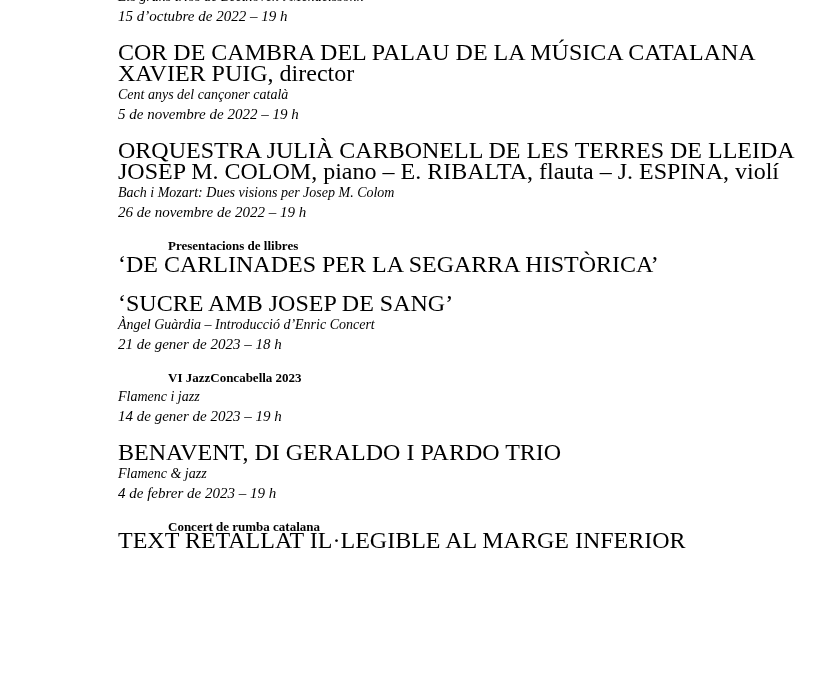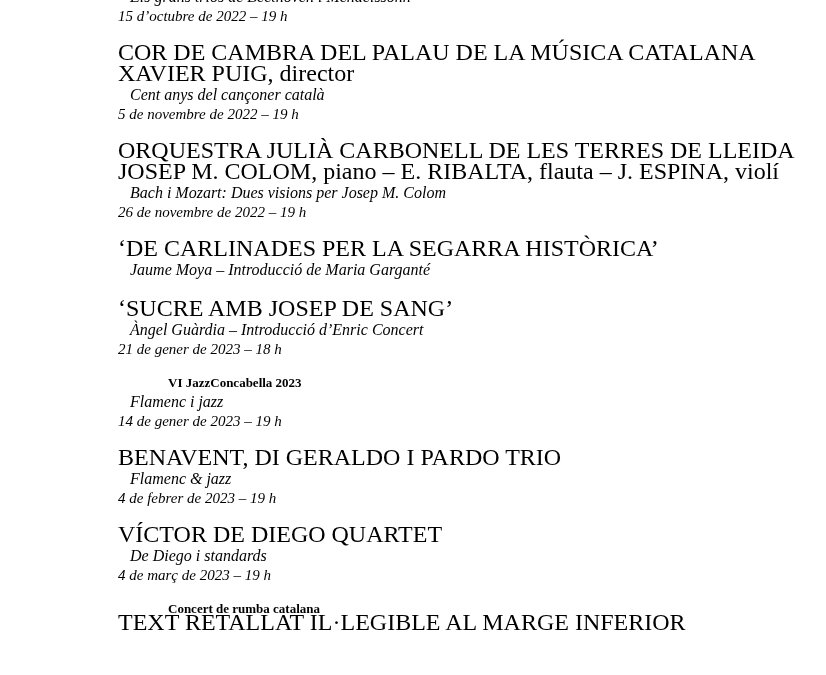--- a/index.html
+++ b/index.html
@@ -26,25 +26,24 @@
   .event.first {
     margin-top: -14px;
   }
   .title {
     font-size: 24px;
     line-height: 21px;
     font-weight: normal;
     white-space: nowrap;
   }
   .subtitle {
-    font-size: 16px;
+    font-size: 14px;
     line-height: 21px;
     font-style: italic;
     white-space: nowrap;
-    margin-left: 12px;
   }
   .date {
     font-size: 15px;
     line-height: 15px;
     margin-top: 2px;
     white-space: nowrap;
     font-style: italic;
   }
   .section {
     font-size: 13px;
@@ -77,24 +76,24 @@
       <div class="date">5 de novembre de 2022 – 19 h</div>
     </div>
 
     <div class="event">
       <div class="title">ORQUESTRA JULIÀ CARBONELL DE LES TERRES DE LLEIDA</div>
       <div class="title">JOSEP M. COLOM, piano – E. RIBALTA, flauta – J. ESPINA, violí</div>
       <div class="subtitle">Bach i Mozart: Dues visions per Josep M. Colom</div>
       <div class="date">26 de novembre de 2022 – 19 h</div>
     </div>
 
+    <div class="section">Presentacions de llibres</div>
 
     <div class="event">
       <div class="title">‘DE CARLINADES PER LA SEGARRA HISTÒRICA’</div>
-      <div class="subtitle">Jaume Moya – Introducció de Maria Garganté</div>
     </div>
 
     <div class="event">
       <div class="title">‘SUCRE AMB JOSEP DE SANG’</div>
       <div class="subtitle">Àngel Guàrdia – Introducció d’Enric Concert</div>
       <div class="date">21 de gener de 2023 – 18 h</div>
     </div>
 
     <div class="section">VI JazzConcabella 2023</div>
 
@@ -102,25 +101,20 @@
       <div class="subtitle">Flamenc i jazz</div>
       <div class="date">14 de gener de 2023 – 19 h</div>
     </div>
 
     <div class="event">
       <div class="title">BENAVENT, DI GERALDO I PARDO TRIO</div>
       <div class="subtitle">Flamenc &amp; jazz</div>
       <div class="date">4 de febrer de 2023 – 19 h</div>
     </div>
 
-    <div class="event">
-      <div class="title">VÍCTOR DE DIEGO QUARTET</div>
-      <div class="subtitle">De Diego i standards</div>
-      <div class="date">4 de març de 2023 – 19 h</div>
-    </div>
 
     <div class="section">Concert de rumba catalana</div>
 
     <div class="event clipped-bottom">
       <div class="title">TEXT RETALLAT IL·LEGIBLE AL MARGE INFERIOR</div>
     </div>
 
   </div>
 </div>
 

